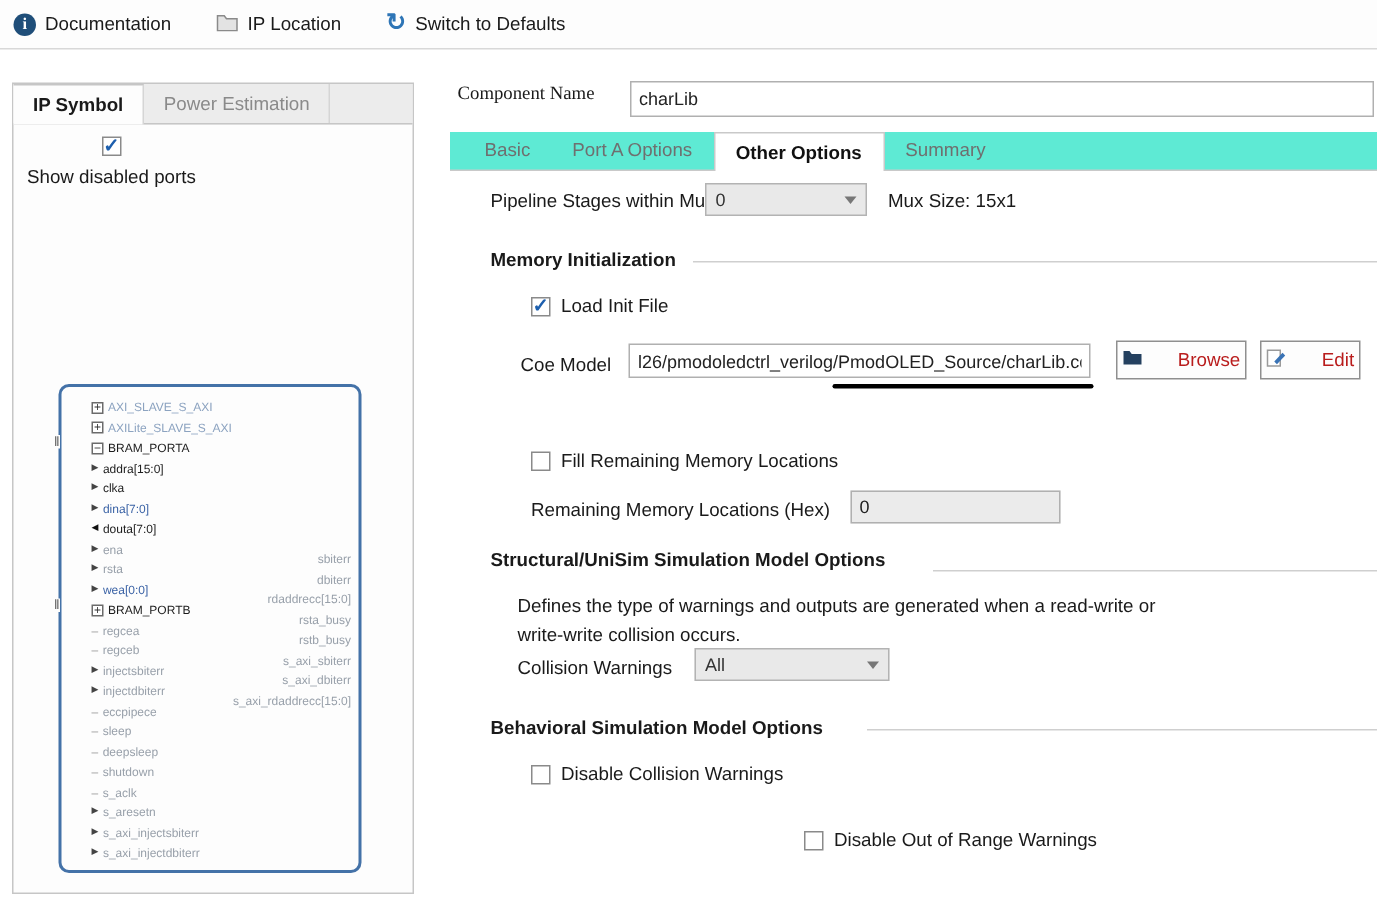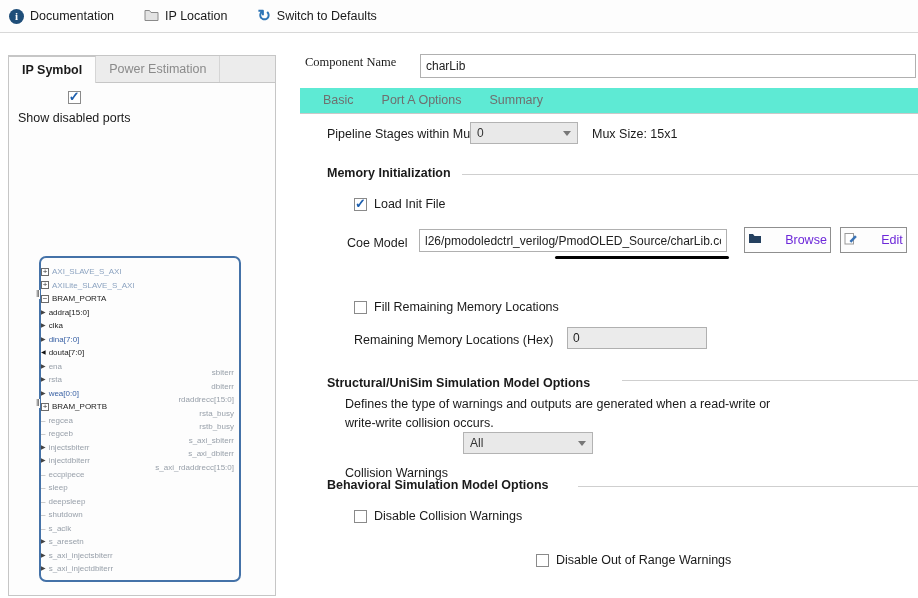--- a/index.html
+++ b/index.html
@@ -30,21 +30,21 @@
   .lp-cb { position:absolute; left:9px; top:35px;flex-direction:column; }
 
   .checkbox { width:13px; height:13px; min-width:13px; border:1px solid #8a8a8a; background:#fff;
               display:inline-block; position:relative; }
   .checkbox.checked::after { content:"✓"; position:absolute; left:0px; top:-3px; color:#1d5fae;
                              font-weight:bold; font-size:13px; }
 
   
   .ip-symbol { position:absolute; left:30px; top:200px; width:202px; height:326px;
                border:2px solid #4472a8; border-radius:7px; background:#fdfdfd; }
-  .ports-left  { position:absolute; left:0; top:7px; }
+  .ports-left  { position:absolute; left:20px; top:7px; }
   .ports-right { position:absolute; right:5px; top:108px; text-align:right; }
   .prow { height:13.5px; line-height:13.5px; font-size:8px; white-space:nowrap; display:flex; align-items:center; }
   .prow-r { height:13.5px; line-height:13.5px; font-size:8px; white-space:nowrap; justify-content:flex-end; display:flex; }
   .mk { display:inline-block; margin-right:3px; }
   .mk-plus, .mk-minus { width:8px; height:8px; border:1px solid #6b6b6b; background:#fff; color:#333;
                         font-size:8px; line-height:6px; text-align:center; }
   .mk-plus::before { content:"+"; }
   .mk-minus::before { content:"−"; }
   .mk-in { color:#444; font-size:6px; } .mk-in::before { content:"▶"; }
   .mk-out { color:#111; font-size:6px; } .mk-out::before { content:"◀"; }
@@ -77,21 +77,21 @@
   .sec-title { position:absolute; font-size:12.5px; font-weight:bold; white-space:nowrap; }
   .rule { position:absolute; height:1px; background:#cfcfcf; right:0; }
 
   .dropdown { position:absolute; height:22px; background:#e9e9e9; border:1px solid #b3b3b3;
               display:flex; align-items:center; font-size:12px; padding:0 6px; color:#333; }
   .dd-value { flex:1; }
   .chev { width:0; height:0; border-left:4px solid transparent; border-right:4px solid transparent;
           border-top:5px solid #777; margin-left:6px; }
 
   .btn { position:absolute; height:26px; background:#fdfdfd; border:1px solid #8f8f8f;
-         display:flex; align-items:center; justify-content:center; gap:23px; font-size:12.5px; color:#6d28d9; }
+         display:flex; align-items:center; justify-content:center; gap:23px; font-size:12.5px; color:#b91c1c; }
 
   .underline-ann { position:absolute; background:#000; height:3px; border-radius:2px; }
   .cbox-row { position:absolute; display:flex; align-items:center; gap:7px; font-size:12.5px; white-space:nowrap; }
   .para { position:absolute; font-size:12.5px; line-height:1.55; color:#1a1a1a; }
 </style>
 </head>
 <body>
 
 <div class="screen">
 
@@ -253,20 +253,21 @@
     </div>
   </div>
 
   <div class="right-panel">
     <span class="comp-label">Component Name</span>
     <input class="text-field comp-field" value="charLib" style="">
 
     <div class="main-tabs">
       <div class="m-tab">Basic</div>
       <div class="m-tab">Port A Options</div>
+      <div class="m-tab active">Other Options</div>
       <div class="m-tab">Summary</div>
     </div>
 
     <div class="content">
 
       <span class="lbl" style="left:27px; top:13px;">Pipeline Stages within Mux</span>
       <div class="dropdown" style="left:170px; top:8px; width:108px;">
         <span class="dd-value">0</span>
         <span class="chev"></span>
       </div>
@@ -303,26 +304,26 @@
       </div>
 
       <label class="cbox-row" style="left:54px; top:186px;">
         <span class="checkbox"></span>
         <span>Fill Remaining Memory Locations</span>
       </label>
 
       <span class="lbl" style="left:54px; top:219px;">Remaining Memory Locations (Hex)</span>
       <input class="text-field gray" style="position: absolute; left: 267px; top: 213px; width: 140px; height: 22px;" value="0">
 
-      <span class="sec-title" style="left:27px; top:262px;">Structural/UniSim Simulation Model Options</span>
+      <span class="sec-title" style="left:27px; top:252px;">Structural/UniSim Simulation Model Options</span>
       <div class="rule" style="left:322px; top:266px;"></div>
 
       <div class="para" style="left:45px; top:281px; width:435px;">Defines the type of warnings and outputs are generated when a read-write or write-write collision occurs.</div>
 
-      <span class="lbl" style="left:45px; top:324px;margin-top:28px;">Collision Warnings</span>
+      <span class="lbl" style="left:45px; top:324px;">Collision Warnings</span>
       <div class="dropdown" style="left:163px; top:318px; width:130px;">
         <span class="dd-value">All</span>
         <span class="chev"></span>
       </div>
 
       <span class="sec-title" style="left:27px; top:364px;">Behavioral Simulation Model Options</span>
       <div class="rule" style="left:278px; top:372px;"></div>
 
       <label class="cbox-row" style="left:54px; top:395px;">
         <span class="checkbox"></span>

